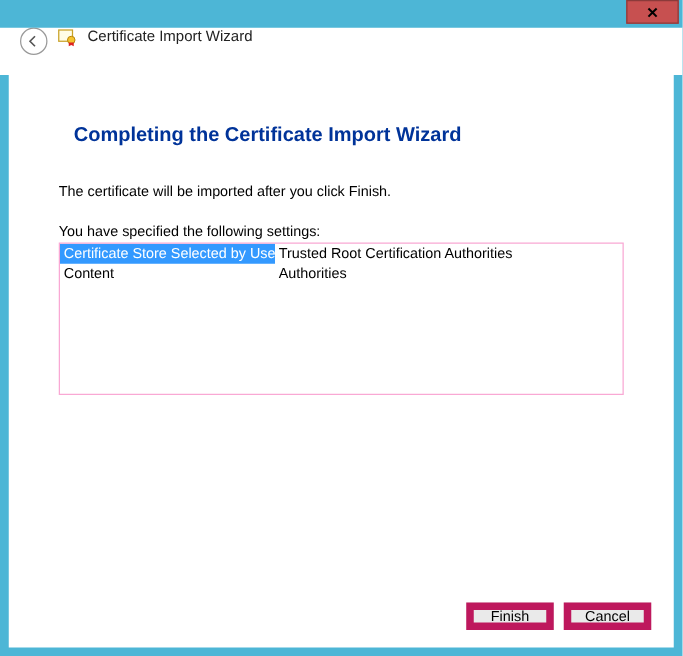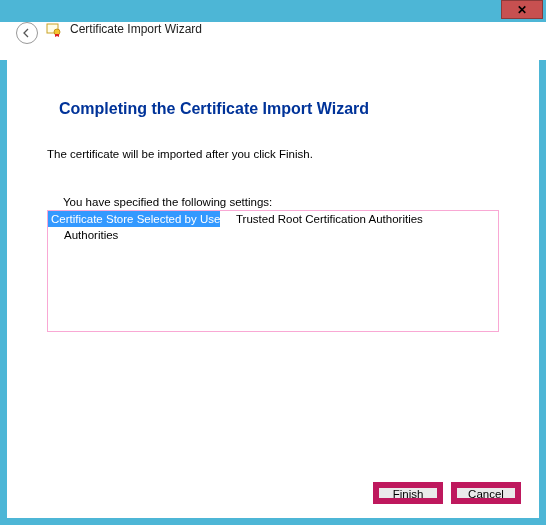--- a/index.html
+++ b/index.html
@@ -75,45 +75,45 @@
   }
   .main-heading {
     color: #003399;
     font-size: 16px;
     font-weight: 600;
     margin: 0 0 30px 12px;
   }
   .body-text {
     font-size: 11.5px;
     color: #000;
-    margin: 0 0 36px 0;
+    margin: 0 0 20px 0;
   }
   .settings-label {
     font-size: 11.5px;
     color: #000;
-    margin: 0 0 2px 16px;
+    margin: 0 0 2px 0;
   }
   .settings-box {
     border: 1px solid #f9a8d4;
     height: 122px;
     background: #fff;
     overflow: hidden;
     font-size: 11.5px;
   }
   .settings-row {
     display: flex;
     line-height: 16px;
   }
   .settings-key {
     width: 172px;
     padding: 0 3px;
     white-space: nowrap;
   }
   .settings-val {
-    padding: 0 16px;
+    padding: 0 3px;
     white-space: nowrap;
   }
   .selected {
     background: #3399ff;
     color: #fff;
   }
   .button-row {
     position: absolute;
     bottom: 14px;
     right: 18px;
@@ -159,20 +159,21 @@
 <div class="content-wrap">
   <h1 class="main-heading">Completing the Certificate Import Wizard</h1>
   <p class="body-text">The certificate will be imported after you click Finish.</p>
   <p class="settings-label">You have specified the following settings:</p>
   <div class="settings-box">
     <div class="settings-row">
       <div class="settings-key selected">Certificate Store Selected by User</div>
       <div class="settings-val">Trusted Root Certification Authorities</div>
     </div>
     <div class="settings-row">
+      <div class="settings-key">Content</div>
       <div class="settings-val">Authorities</div>
     </div>
   </div>
 
   <div class="button-row">
     <button class="btn">Finish</button>
     <button class="btn">Cancel</button>
   </div>
 </div>
 

